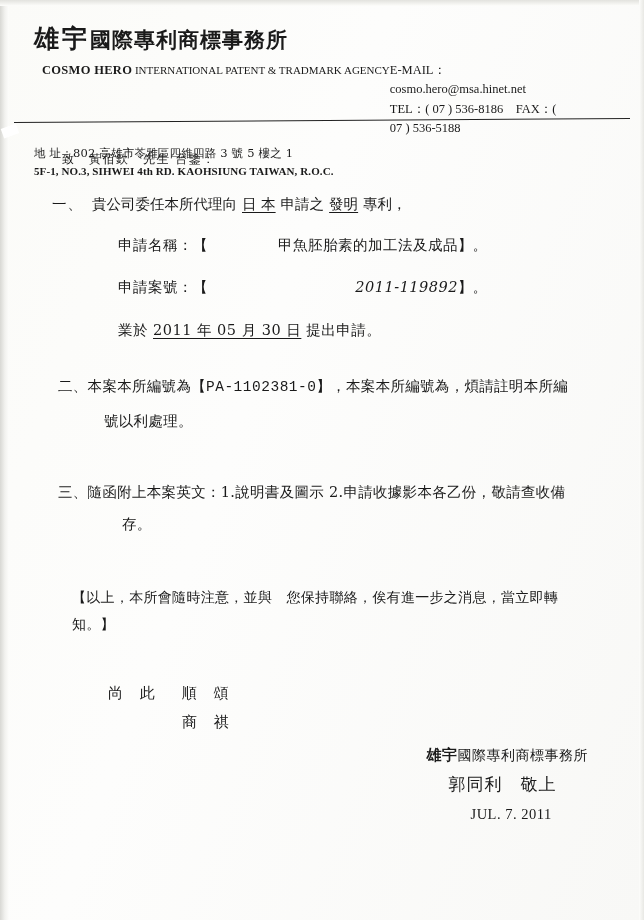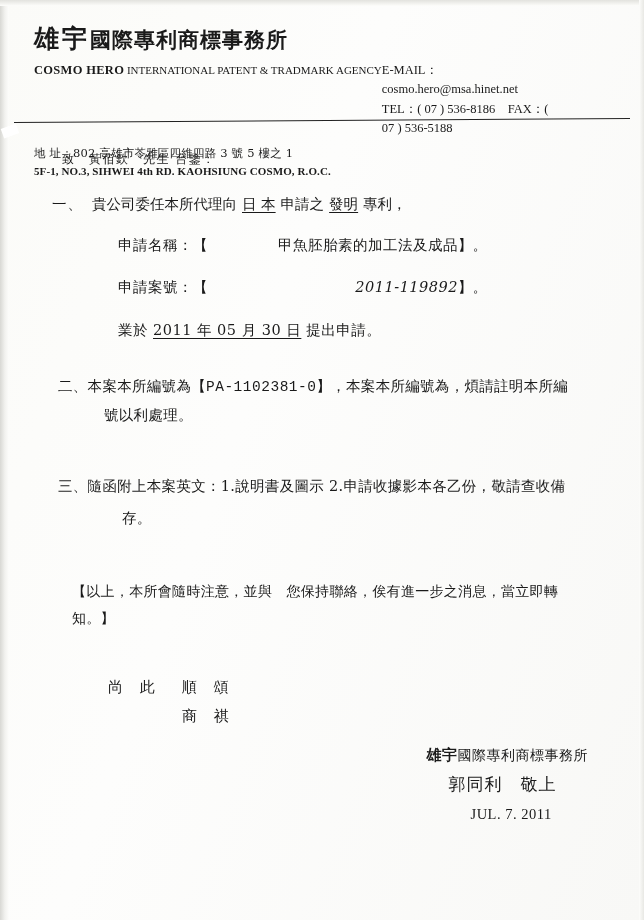--- a/index.html
+++ b/index.html
@@ -60,20 +60,21 @@
   }
   .lh-eng {
     font-family: "Liberation Serif", serif;
     font-size: 11px;
     white-space: nowrap;
   }
   .lh-eng .bold {
     font-weight: bold;
     font-size: 12.5px;
     letter-spacing: 0.3px;
+    margin-left: 8px;
   }
   .lh-contact {
     font-family: "Liberation Serif", serif;
     font-size: 12.5px;
     text-align: left;
     line-height: 1.55;
     margin-right: 46px;
   }
   .lh-addr {
     margin-top: 7px;
@@ -156,20 +157,21 @@
   .item2 {
     margin-top: 28px;
     letter-spacing: 0.3px;
     padding-left: 6px;
   }
   .mono {
     font-family: "Liberation Mono", monospace;
     letter-spacing: 0.5px;
   }
   .item2-2 {
+    margin-top: 6px;
     padding-left: 46px;
     letter-spacing: 0.3px;
   }
   .item3 {
     margin-top: 44px;
     letter-spacing: 0.3px;
     padding-left: 6px;
   }
   .item3-2 {
     margin-top: 4px;
@@ -271,21 +273,21 @@
         <span class="bold">COSMO HERO</span>
         <span>INTERNATIONAL PATENT &amp; TRADMARK AGENCY</span>
       </div>
       <div class="lh-contact">
         <div>E-MAIL：cosmo.hero@msa.hinet.net</div>
         <div>TEL：( 07 ) 536-8186　FAX：( 07 ) 536-5188</div>
       </div>
     </div>
 
     <div class="lh-addr">地 址：802 高雄市苓雅區四維四路 3 號 5 樓之 1</div>
-    <div class="lh-addr2">5F-1, NO.3, SIHWEI 4th RD. KAOHSIUNG COSMO, R.O.C.</div>
+    <div class="lh-addr2">5F-1, NO.3, SIHWEI 4th RD. KAOHSIUNG TAIWAN, R.O.C.</div>
   </div>
 
   <div class="rule"></div>
 
   <div class="body-area">
 
     <div class="salutation">致　黃佰欽　先生 台鑒：</div>
 
     <div class="item">
       <div class="item-num">一、</div>

